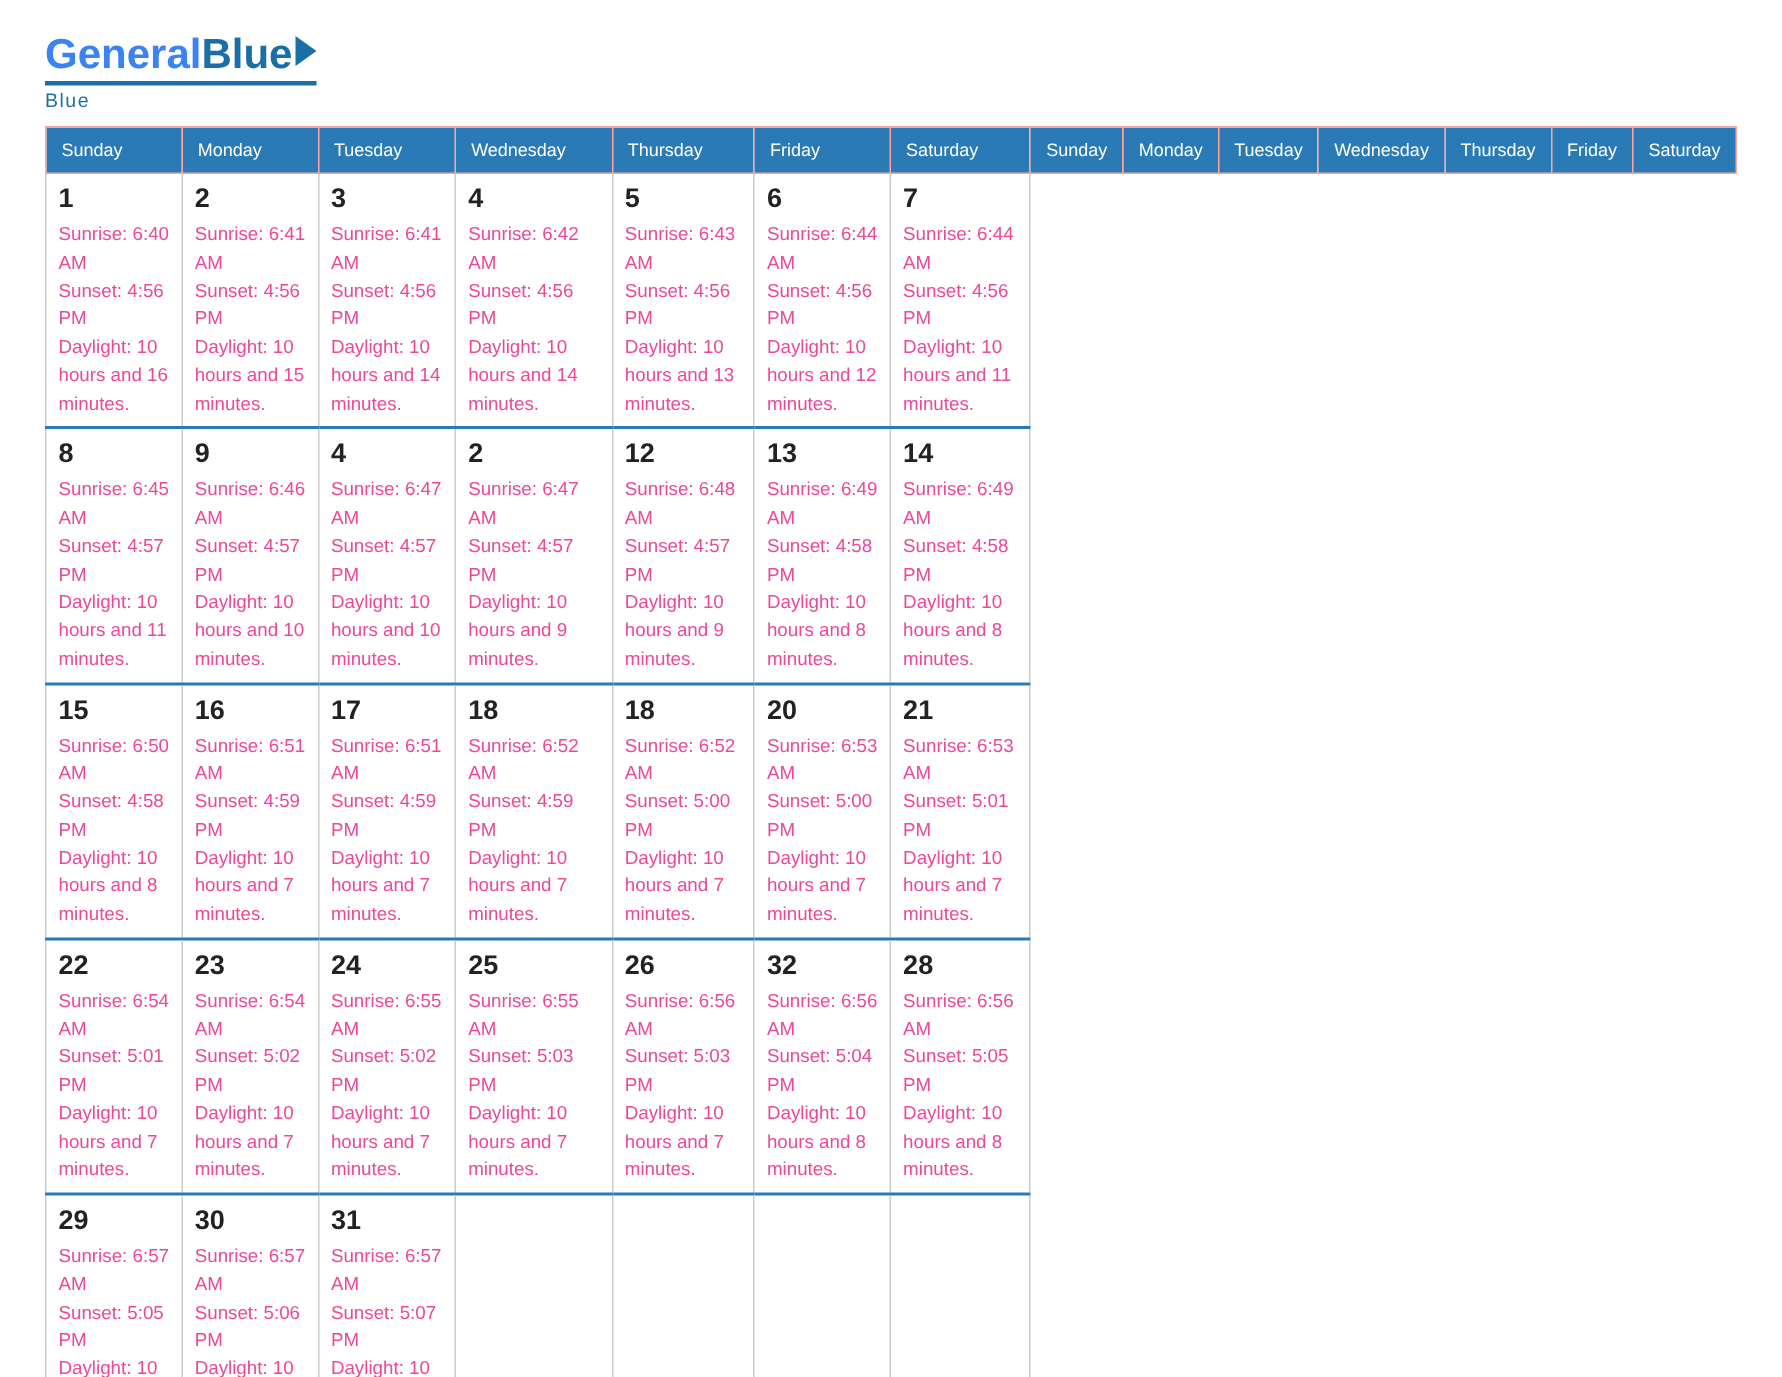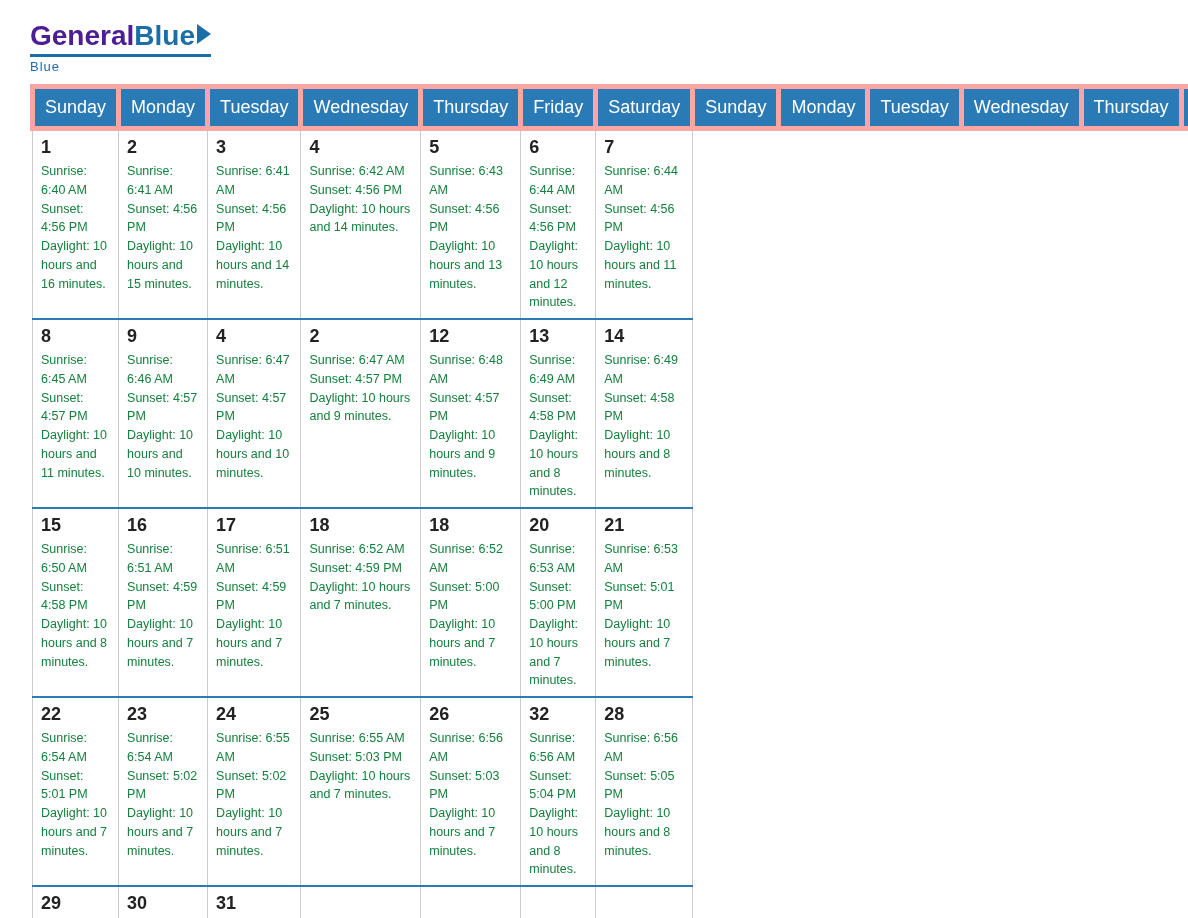--- a/index.html
+++ b/index.html
@@ -21,21 +21,21 @@
       flex-direction: column;
       align-items: flex-start;
     }
     .logo-text {
       display: flex;
       align-items: center;
     }
     .logo-general {
       font-size: 28px;
       font-weight: bold;
-      color: #4c1d95;
+      color: #3b82f6;
     }
     .logo-blue-part {
       display: flex;
       align-items: center;
     }
     .logo-blue {
       font-size: 28px;
       font-weight: bold;
       color: #1a6fa8;
     }
@@ -68,46 +68,46 @@
       color: #444;
     }
     table {
       width: 100%;
       border-collapse: collapse;
       margin-top: 10px;
     }
     th {
       background-color: #2a7ab5;
       color: #fff;
-      font-size: 18px;
+      font-size: 12px;
       font-weight: normal;
       padding: 8px 10px;
       text-align: left;
-      border: 5px solid #fca5a5;
+      border: 1px solid #fca5a5;
     }
     td {
       vertical-align: top;
       padding: 6px 8px;
       border: 1px solid #ccc;
       font-size: 13px;
       color: #333;
       width: 14.28%;
       min-height: 100px;
     }
     .day-num {
       font-size: 18px;
       font-weight: bold;
       color: #222;
       display: block;
       margin-bottom: 4px;
     }
     .day-info {
       font-size: 12.5px;
       line-height: 1.5;
-      color: #15803d;
+      color: #ec4899;
     }
     tr td {
       border-bottom: 2px solid #2a7ab5;
     }
     tr:last-child td {
       border-bottom: 1px solid #ccc;
     }
     .empty-cell {
       background: #fff;
     }

